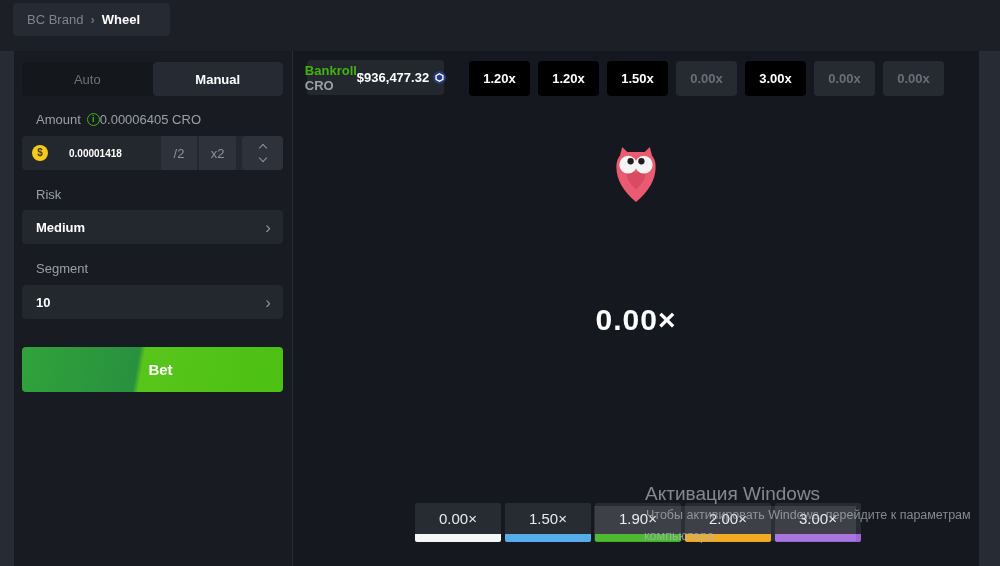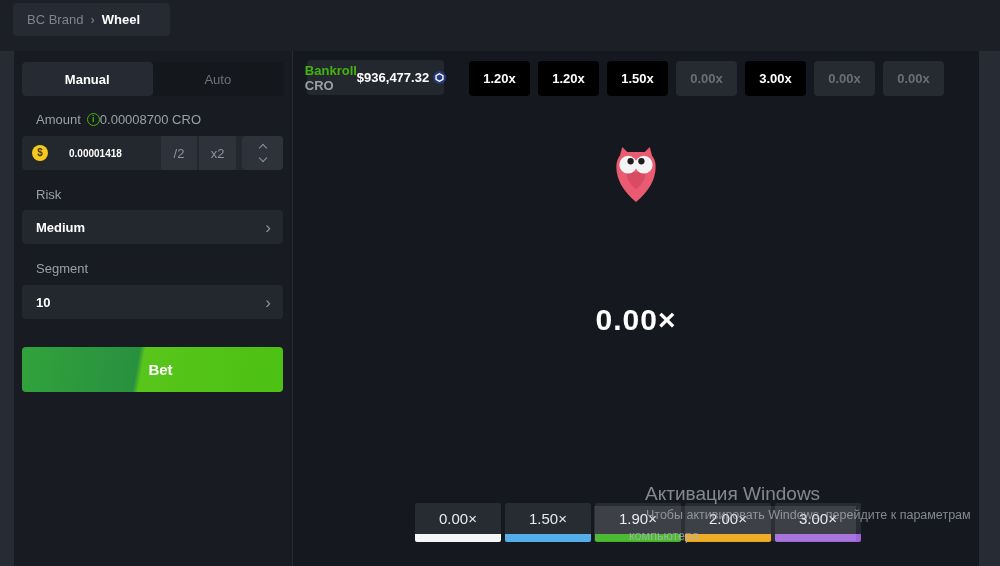--- a/index.html
+++ b/index.html
@@ -141,48 +141,48 @@
   .wm-box {
     position:absolute; left:301px; top:455px; width:262px; height:35px;
     background:rgba(255,255,255,0.10); pointer-events:none;
   }
   .wm-title {
     position:absolute; left:352px; top:432px; font-size:19px;
     color:rgba(190,196,202,0.65); pointer-events:none; white-space:nowrap;
   }
   .wm-line { position:absolute; font-size:12.5px; color:rgba(175,181,187,0.72); pointer-events:none; white-space:nowrap; }
   .wm-l1 { left:353px; top:457px; }
-  .wm-l2 { left:336px; top:478px; }
+  .wm-l2 { left:351px; top:478px; }
 </style>
 </head>
 <body>
 
 <div class="page">
 
   <div class="breadcrumb">
     <span class="crumb-brand">BC Brand</span>
     <span class="crumb-sep">›</span>
     <span class="crumb-page">Wheel</span>
   </div>
 
   <div class="workspace">
 
     <div class="sidebar">
 
       <div class="tabs">
+        <div class="tab inactive">Auto</div>
         <div class="tab active">Manual</div>
-        <div class="tab inactive">Auto</div>
       </div>
 
       <div class="label-row" style="margin-top:16px">
         <span class="label-left">
           <span>Amount</span>
           <i class="info-ic">i</i>
         </span>
-        <span>0.00008700 CRO</span>
+        <span>0.00006405 CRO</span>
       </div>
 
       <div class="amount-row">
         <span class="coin">$</span>
         <span class="amount-val">0.00001418</span>
         <span class="mini-btn first">/2</span>
         <span class="mini-btn second">x2</span>
         <span class="stepper">
           <span class="chev up"></span>
           <span class="chev down"></span>

